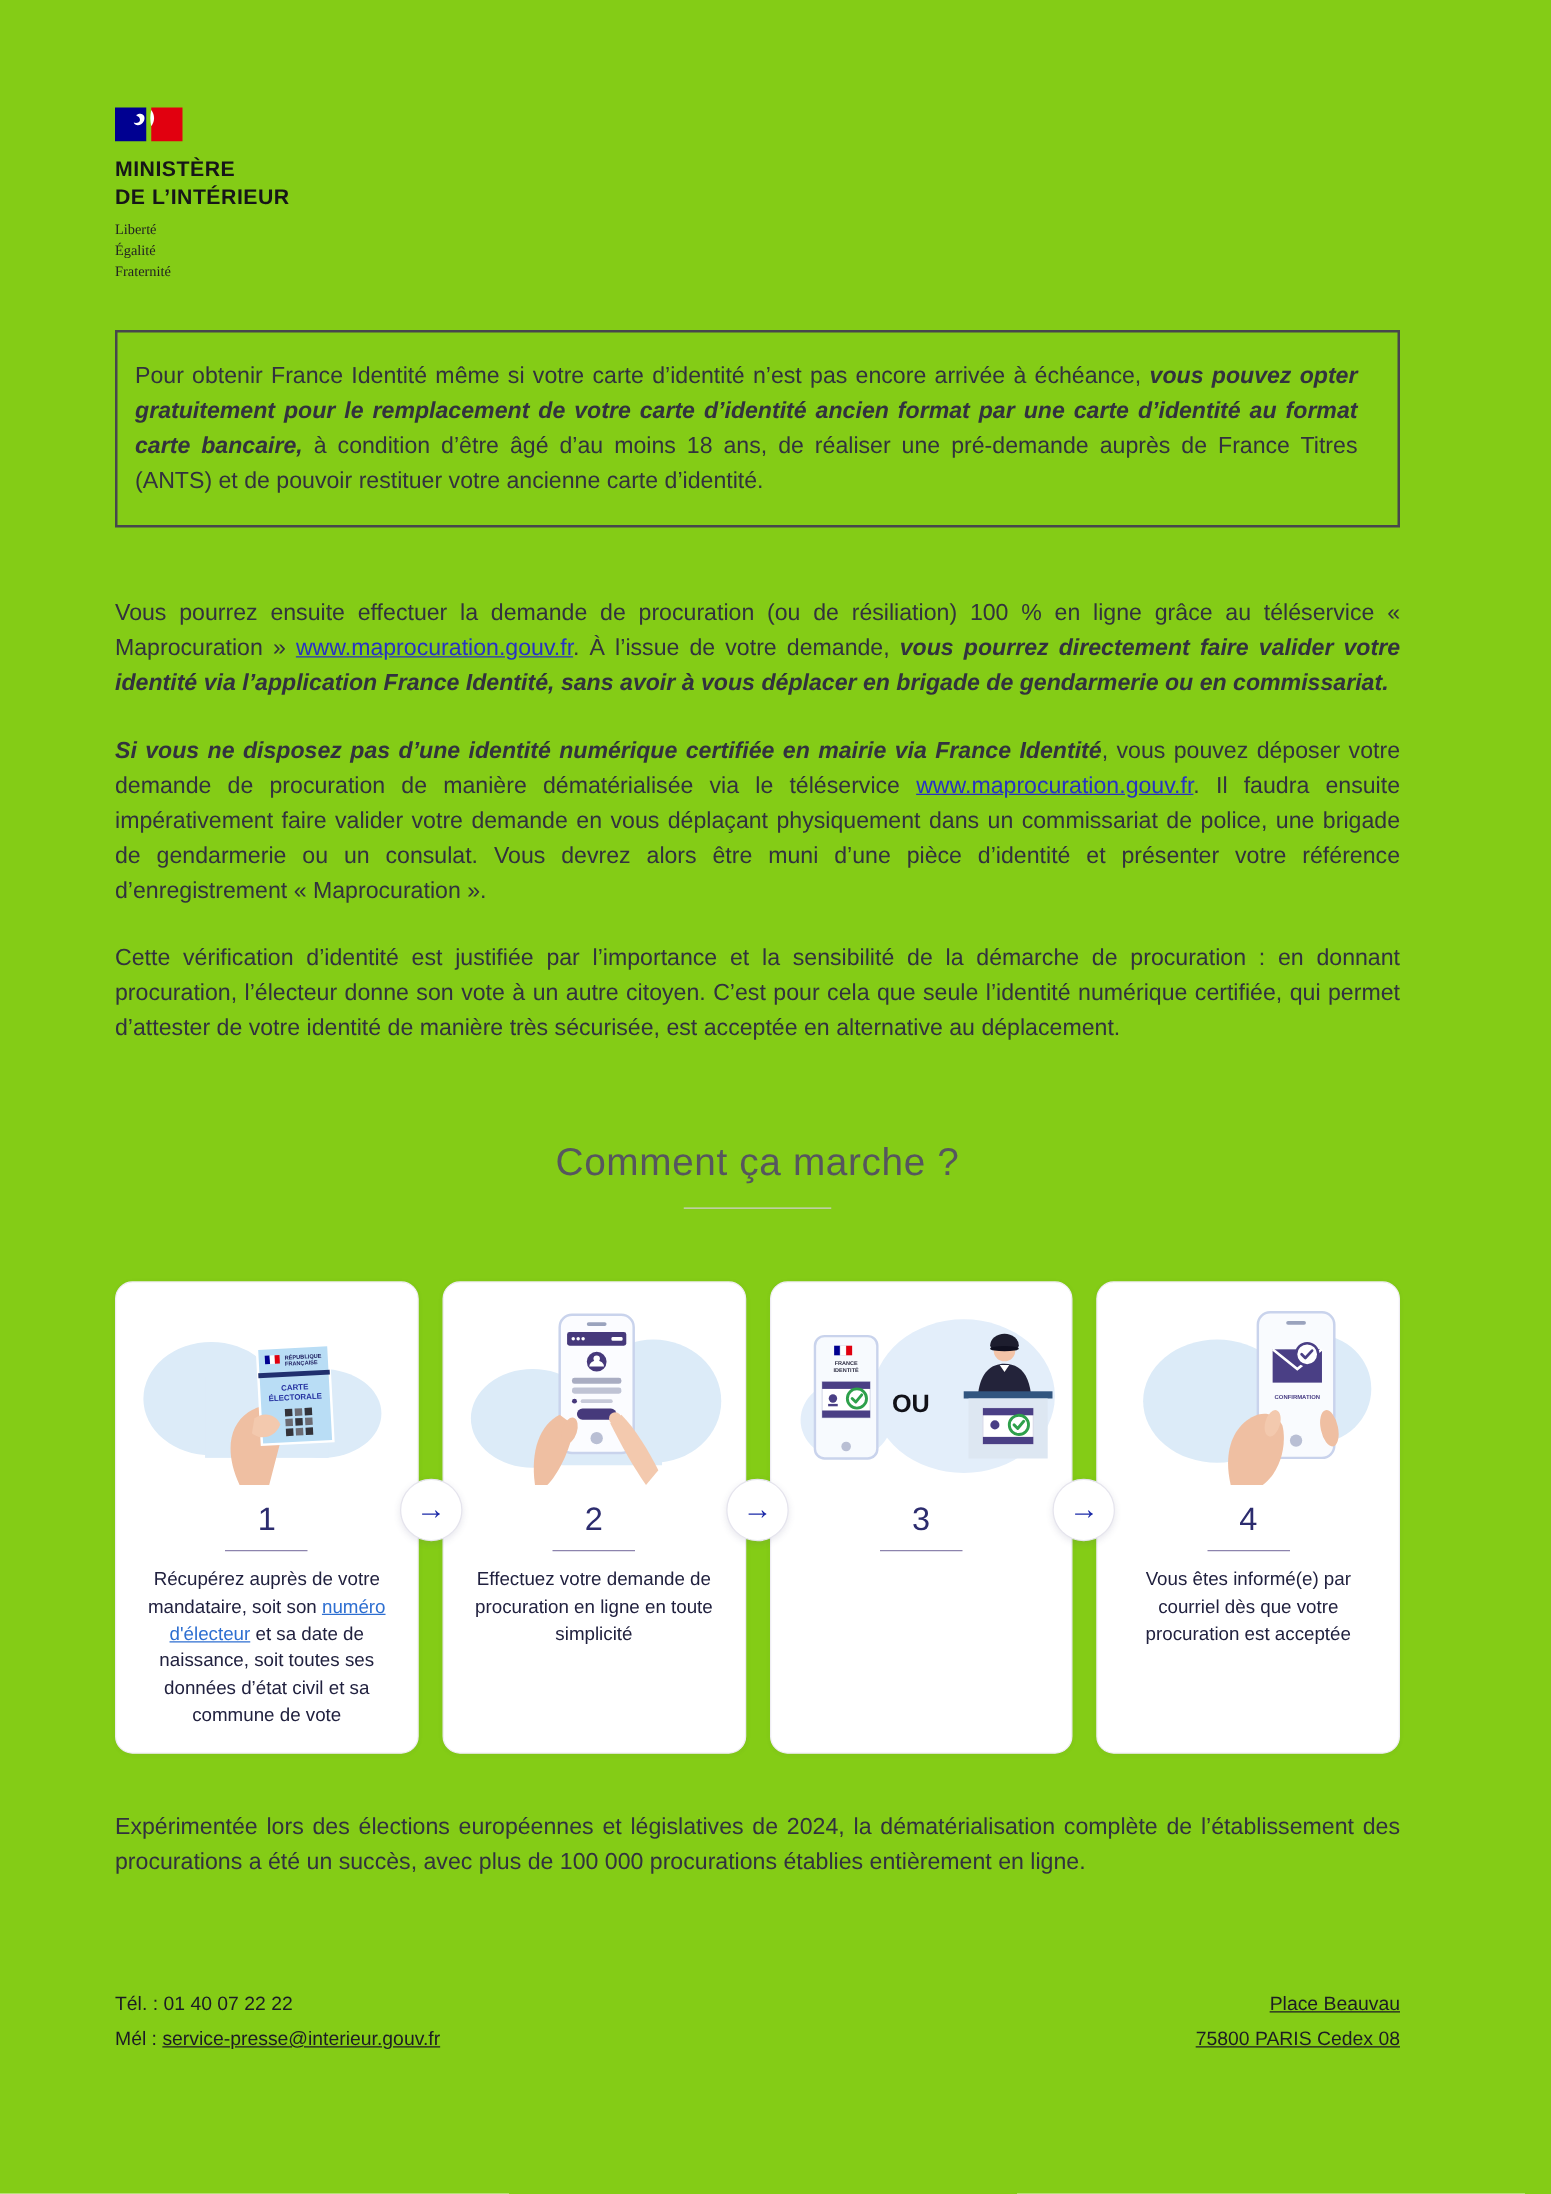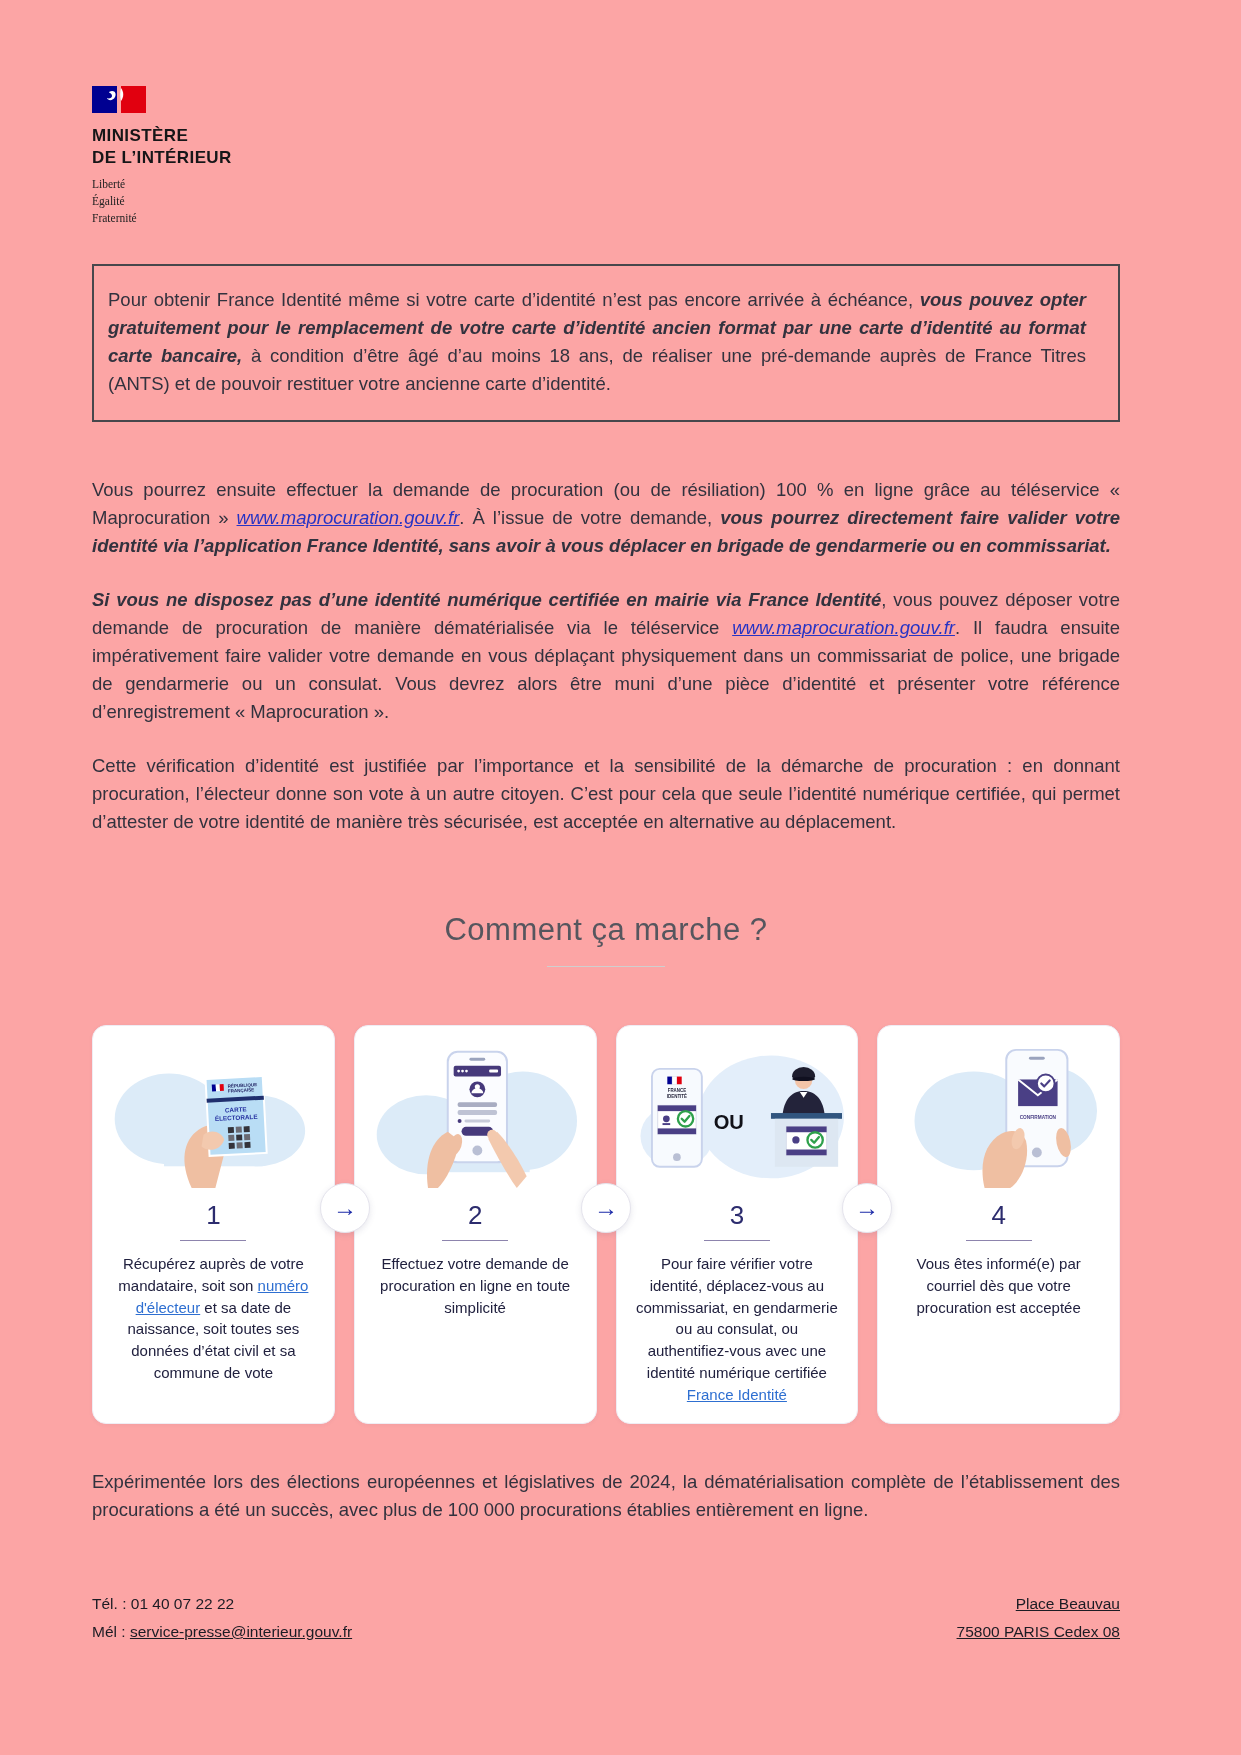--- a/index.html
+++ b/index.html
@@ -1,34 +1,34 @@
 <!DOCTYPE html>
 <html lang="fr"><head>
 <meta charset="utf-8">
 <style>
   html,body{margin:0;padding:0;background:#ffffff;}
   .page{
-    width:1241px;height:1755px;position:relative;background:#fca5a5;
+    width:1241px;height:1755px;position:relative;background:#84cc16;
     font-family:"Liberation Sans",sans-serif;color:#32323e;
     box-sizing:border-box;padding:85px 121px 0 92px;overflow:hidden;
   }
   
   .logo-block{line-height:1;}
   .flag{display:block;}
   .ministry-name{margin-top:10px;font-size:17px;font-weight:700;color:#161618;
     letter-spacing:.4px;line-height:1.3;}
   .motto{margin-top:7px;font-family:"Liberation Serif",serif;
     font-size:11.5px;color:#222;line-height:1.45;}
   
   .boxed{margin-top:38px;border:2px solid #47474c;padding:20px 32px 22px 14px;
     font-size:18.5px;line-height:28px;text-align:justify;}
   p.body{font-size:18.5px;line-height:28px;text-align:justify;margin:26px 0 0 0;}
   p.body.first{margin-top:54px;}
   .bi{font-weight:700;font-style:italic;}
-  a.link{color:#2733c4;text-decoration:underline;cursor:pointer;font-style:italic;}
+  a.link{color:#2733c4;text-decoration:underline;cursor:pointer;}
   a.card-link{color:#2e6fd1;text-decoration:underline;cursor:pointer;}
   
   h2.how-title{margin:76px 0 0 0;text-align:center;font-weight:400;
     font-size:31px;color:#56565e;letter-spacing:.5px;}
   .title-rule{width:118px;height:1px;background:#cfcfcf;margin:18px auto 0;}
   .steps{display:flex;gap:19px;margin-top:58px;position:relative;align-items:stretch;}
   .step-card{flex:1;background:#fff;border:1px solid #efedf4;border-radius:14px;
     box-shadow:0 1px 4px rgba(60,60,110,.05);padding:14px 10px 18px;min-height:310px;
     box-sizing:border-box;}
   .illus{display:block;width:100%;height:148px;}
@@ -195,23 +195,20 @@
             <rect x="166" y="88" width="42" height="30" fill="#ffffff" stroke="#d8dcea"></rect>
             <rect x="166" y="88" width="42" height="6" fill="#4a3f85"></rect>
             <rect x="166" y="112" width="42" height="6" fill="#4a3f85"></rect>
             <circle cx="176" cy="102" r="3.8" fill="#4a3f85"></circle>
             <circle cx="196" cy="102" r="8" fill="#ffffff" stroke="#2ea04b" stroke-width="2.4"></circle>
             <path d="M192,102 l3,3 l5,-6" fill="none" stroke="#2ea04b" stroke-width="2.4" stroke-linecap="round" stroke-linejoin="round"></path>
           </g>
         </svg>
         <div class="step-number">3</div>
         <div class="step-divider"></div>
-        <div class="step-caption">
-          <span>Pour faire vérifier votre identité, déplacez-vous au commissariat, en gendarmerie ou au consulat, ou authentifiez-vous avec une identité numérique certifiée </span><a class="card-link">France Identité</a>
-        </div>
       </div>
 
       <div class="step-card">
         <svg class="illus" viewBox="0 0 220 150">
           <ellipse cx="85" cy="82" rx="60" ry="50" fill="#dcebf8"></ellipse>
           <ellipse cx="165" cy="72" rx="45" ry="44" fill="#dcebf8"></ellipse>
           <g>
             <rect x="118" y="10" width="62" height="118" rx="10" fill="#f9fbfe" stroke="#c9d3ec" stroke-width="2"></rect>
             <rect x="141" y="17" width="16" height="3" rx="1.5" fill="#9aa3bd"></rect>
             <g>

